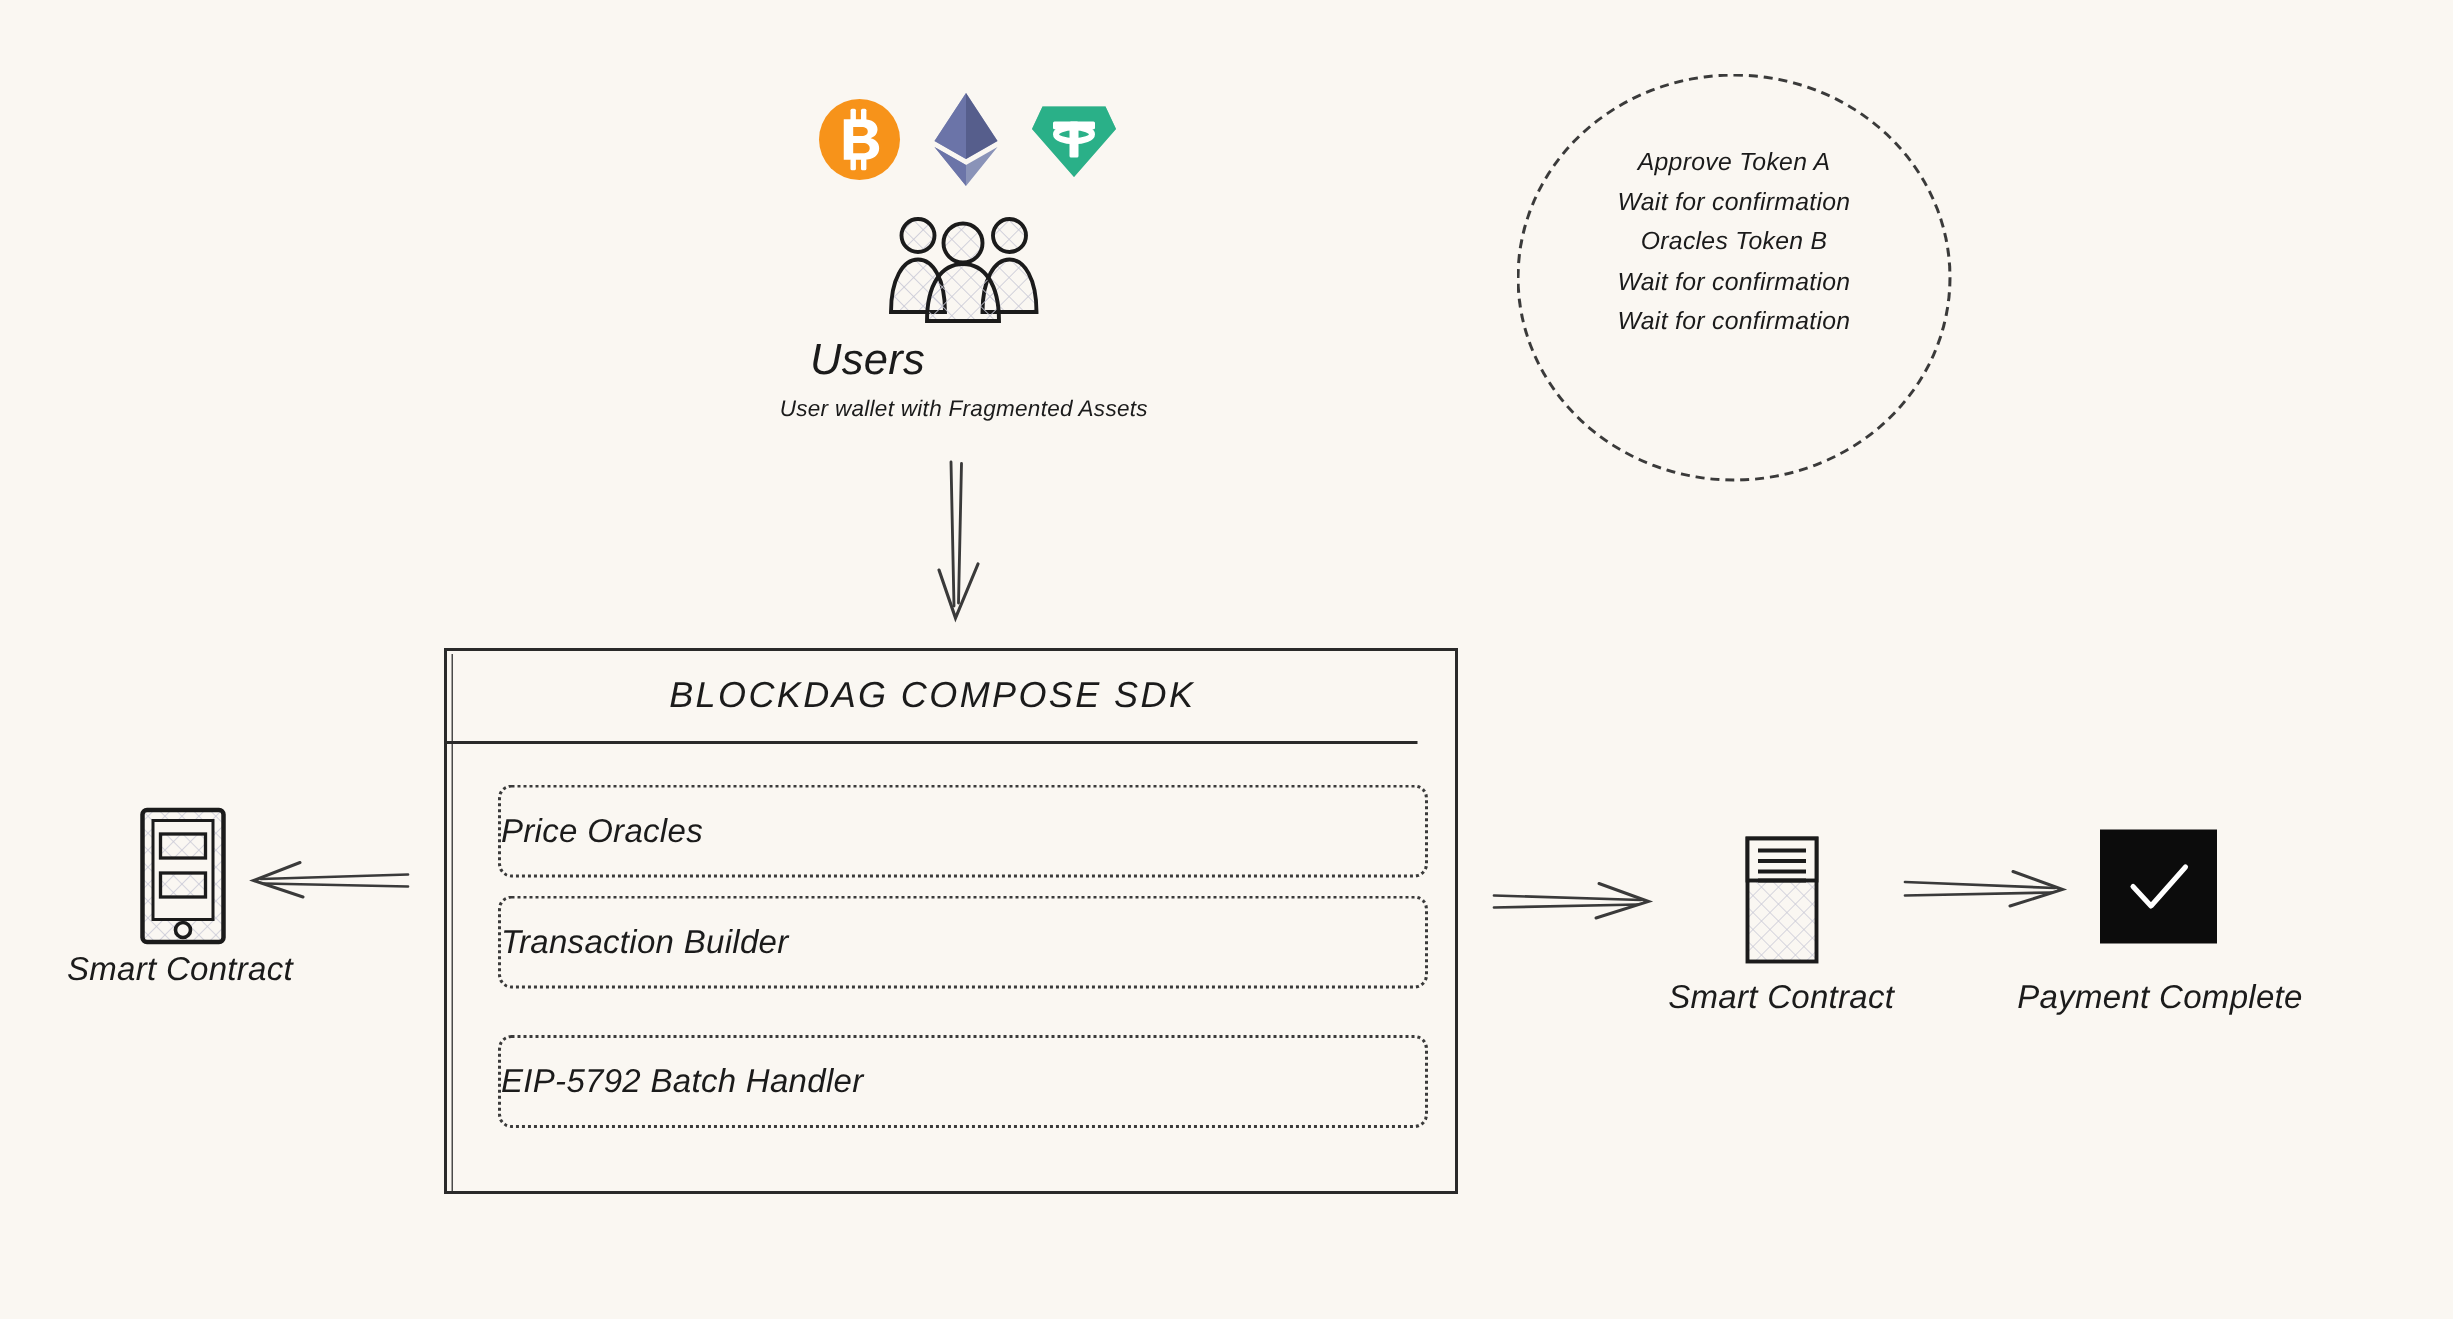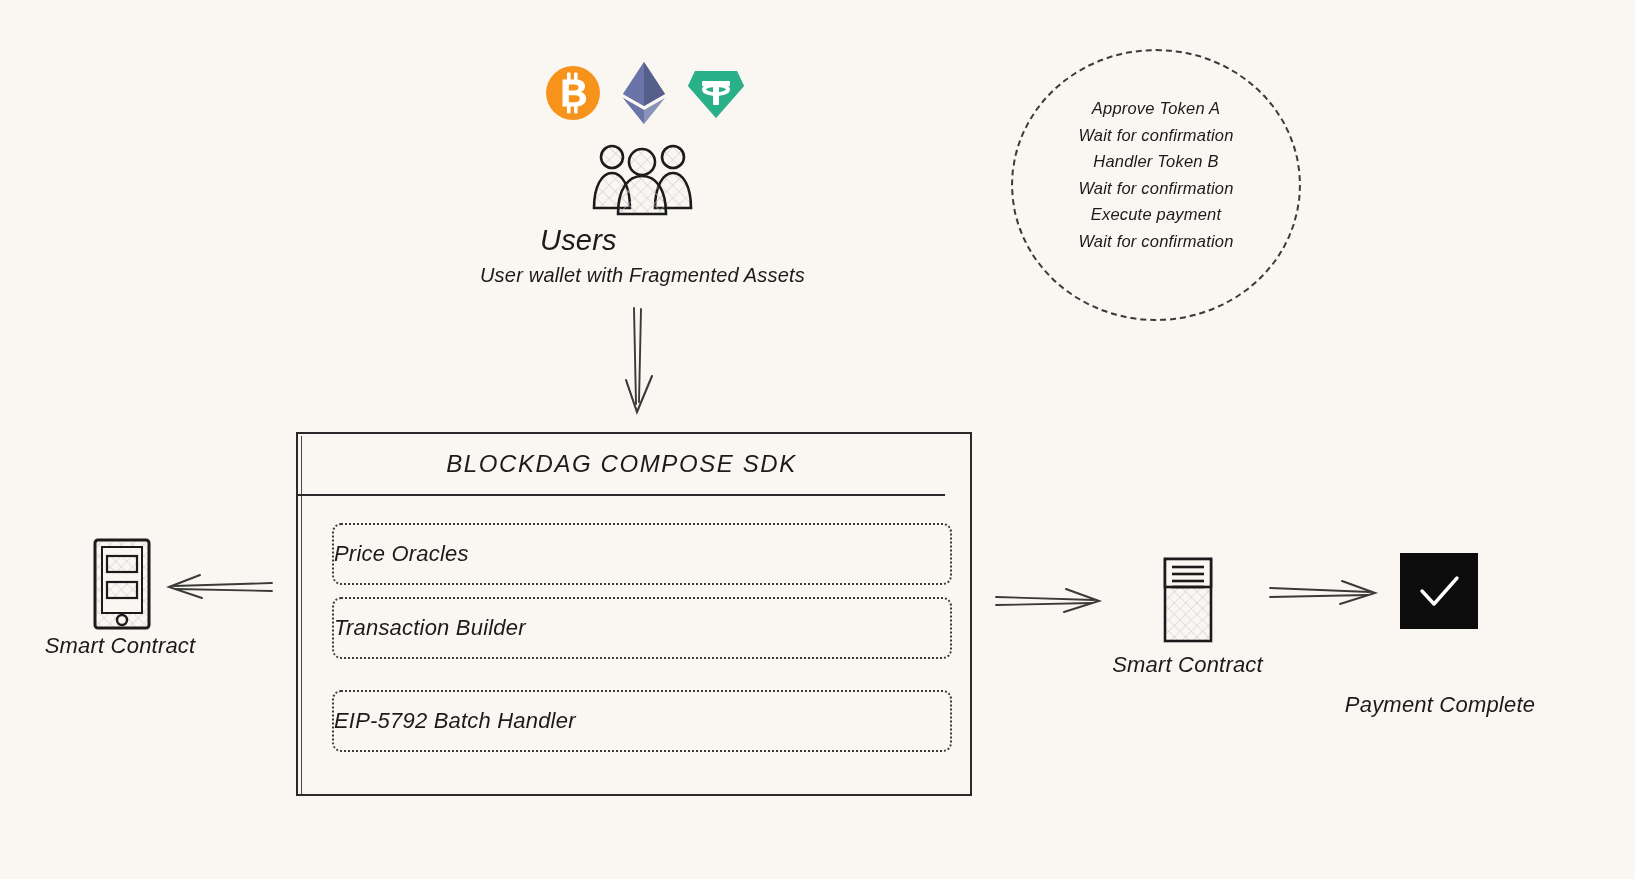--- a/index.html
+++ b/index.html
@@ -41,21 +41,21 @@
   
   .users-label {
     left: 540px; top: 224px;
     width: 205px;
     font-size: 29px;
   }
   .wallet-caption {
     left: 400px; top: 264px;
     width: 485px;
     text-align: center;
-    font-size: 20px;
+    font-size: 15px;
   }
 
   
   .dashed-circle {
     left: 1011px; top: 49px;
     width: 290px; height: 272px;
     border: 2px dashed #3a3a3a;
     border-radius: 50%;
     box-sizing: border-box;
   }
@@ -118,21 +118,21 @@
   .m3 { top: 690px; }
 
   
   .node-label {
     font-size: 22px;
     text-align: center;
     white-space: nowrap;
   }
   .sc-left-label  { left: 10px;  top: 633px; width: 220px; }
   .sc-right-label { left: 1090px;top: 652px; width: 195px; }
-  .pay-label      { left: 1330px;top: 652px; width: 220px; margin-top: 40px; }
+  .pay-label      { left: 1330px;top: 652px; width: 220px; }
 
   
   .check-box {
     left: 1400px; top: 553px;
     width: 78px; height: 76px;
     background: #0c0c0c;
   }
 
   svg.overlay {
     position: absolute;
@@ -198,23 +198,22 @@
   </svg>
 
   <div class="abs hand users-label">Users</div>
 
   <div class="abs hand wallet-caption">User wallet with Fragmented Assets</div>
 
   <div class="abs dashed-circle"></div>
   <div class="abs circle-lines">
     <div class="hand">Approve Token A</div>
     <div class="hand">Wait for confirmation</div>
-    <div class="hand">Handler Token B</div>
+    <div class="hand">Oracles Token B</div>
     <div class="hand">Wait for confirmation</div>
-    <div class="hand">Execute payment</div>
     <div class="hand">Wait for confirmation</div>
   </div>
 
   <div class="abs sdk-box"></div>
   <div class="abs sdk-header">
     <span class="hand">BLOCKDAG COMPOSE SDK</span>
   </div>
 
   <div class="abs module m1">
     <span class="hand">Price Oracles</span>

